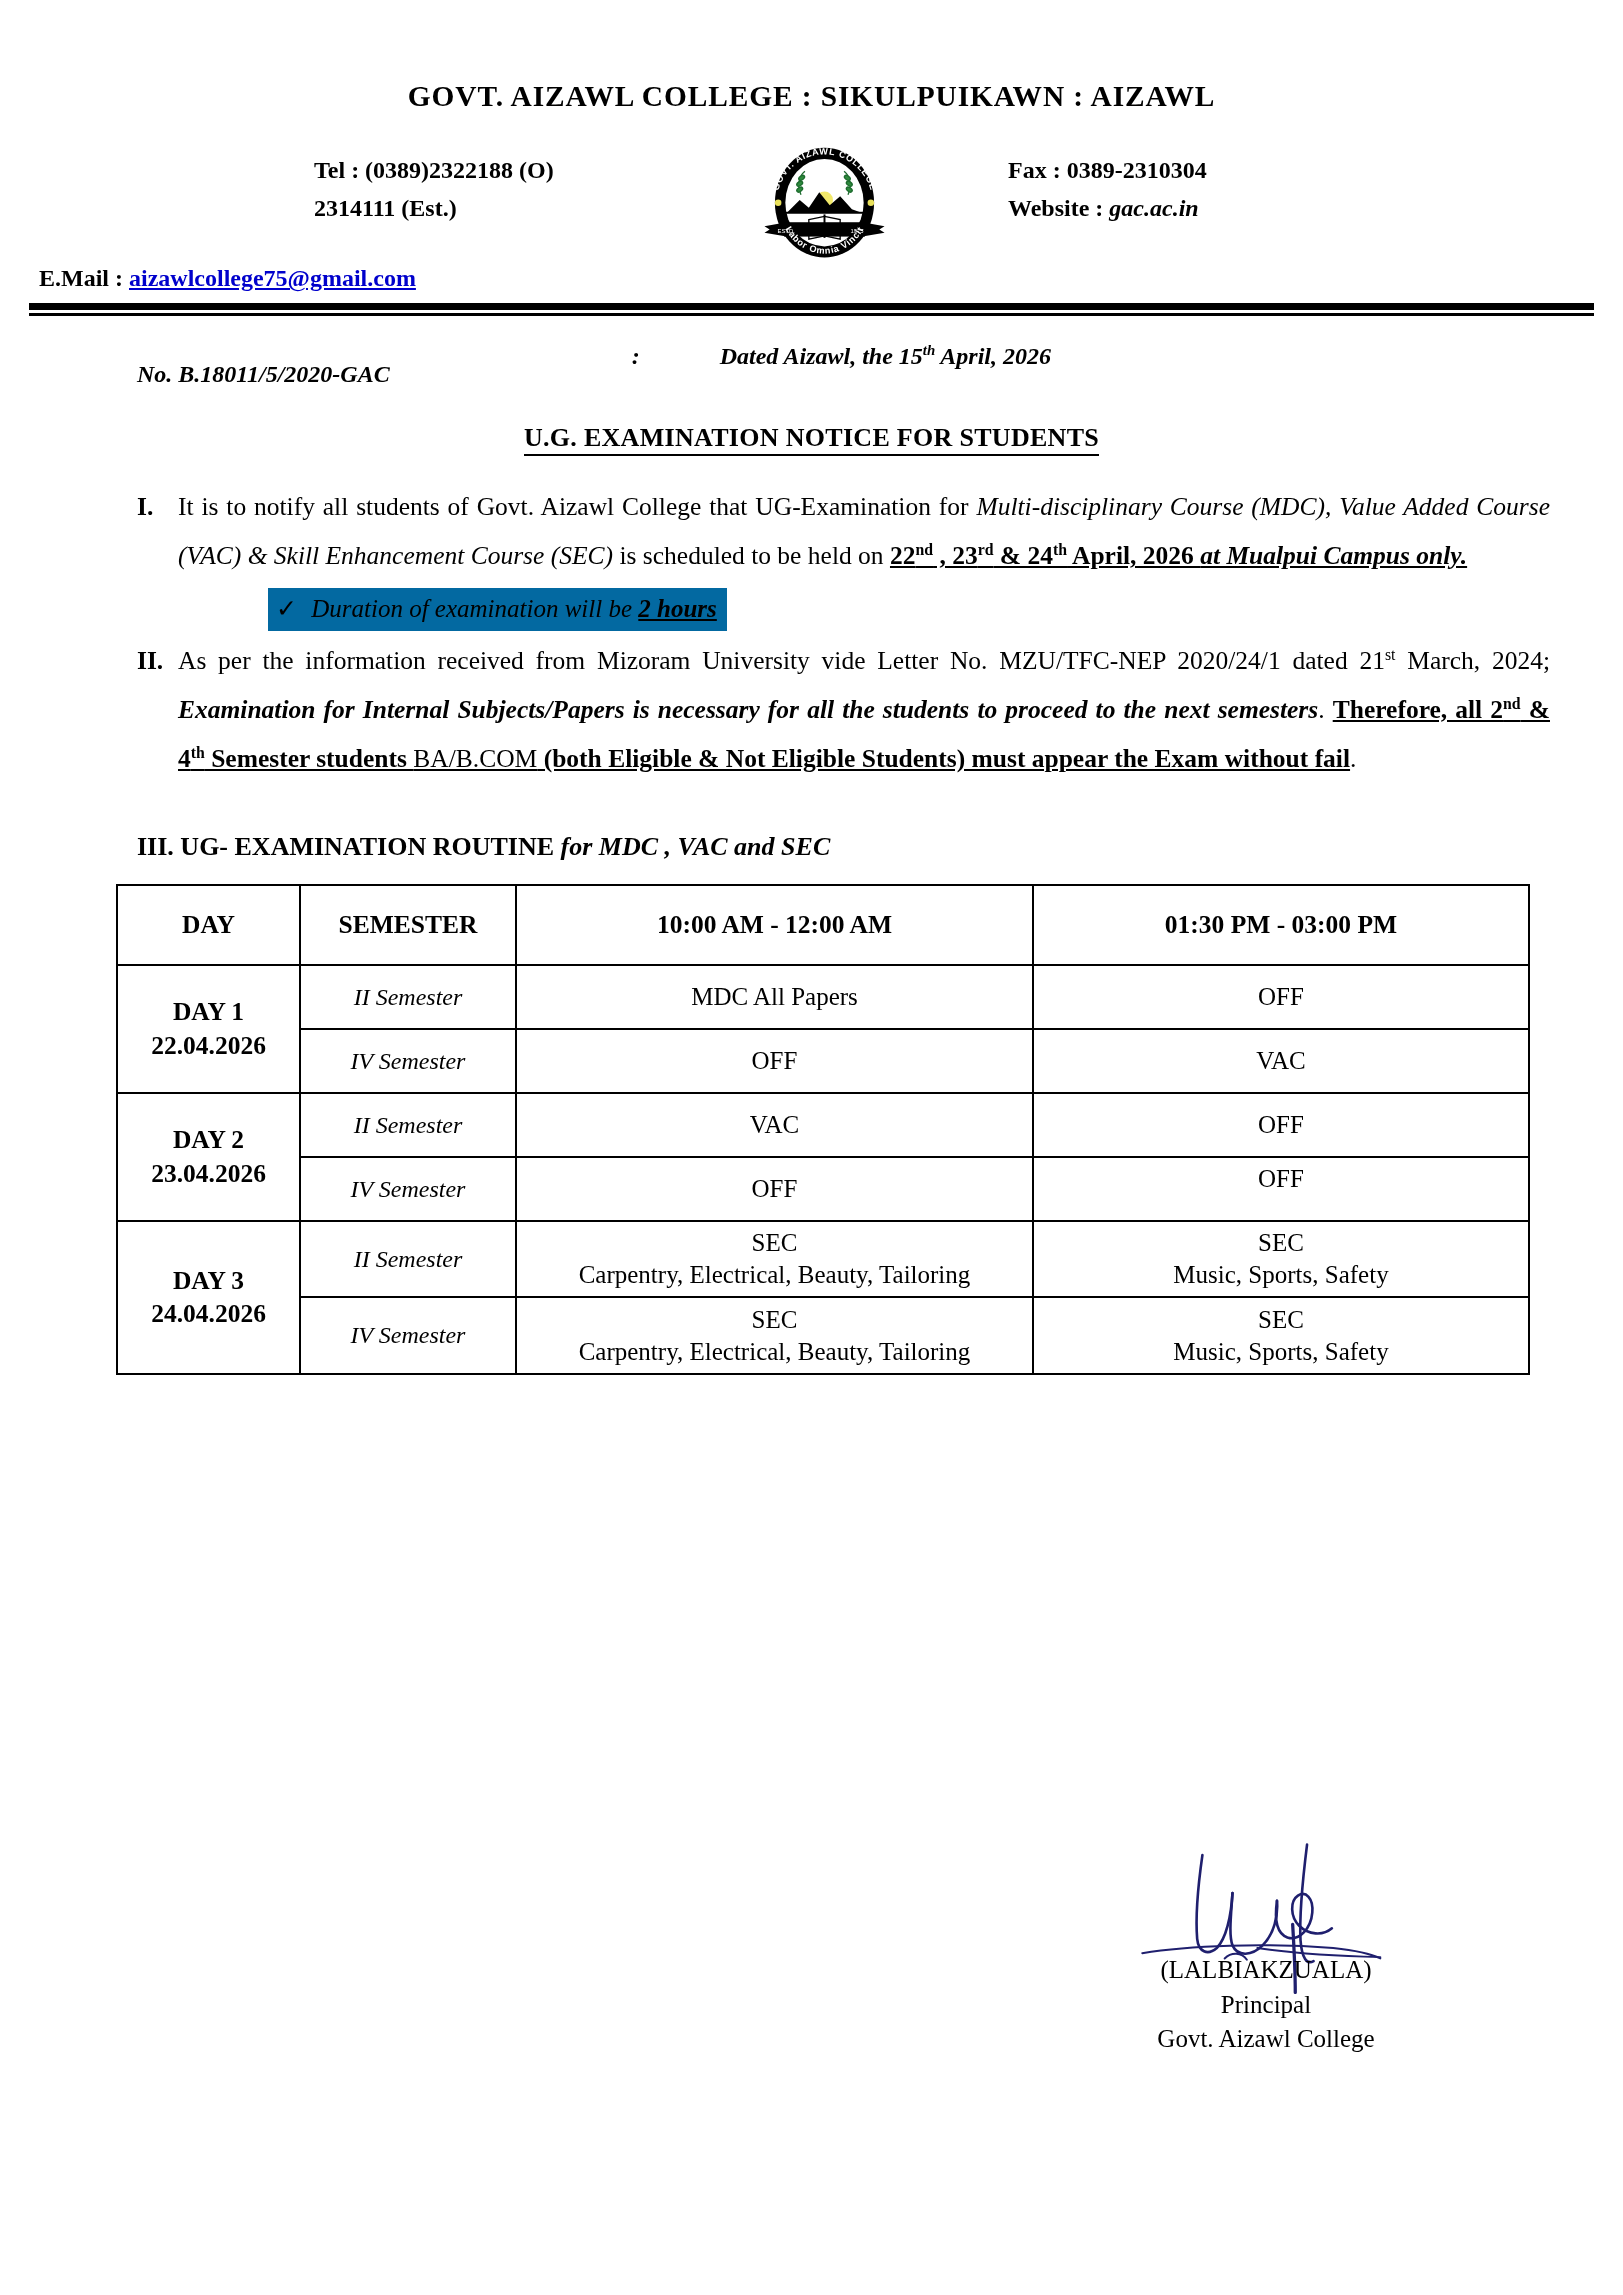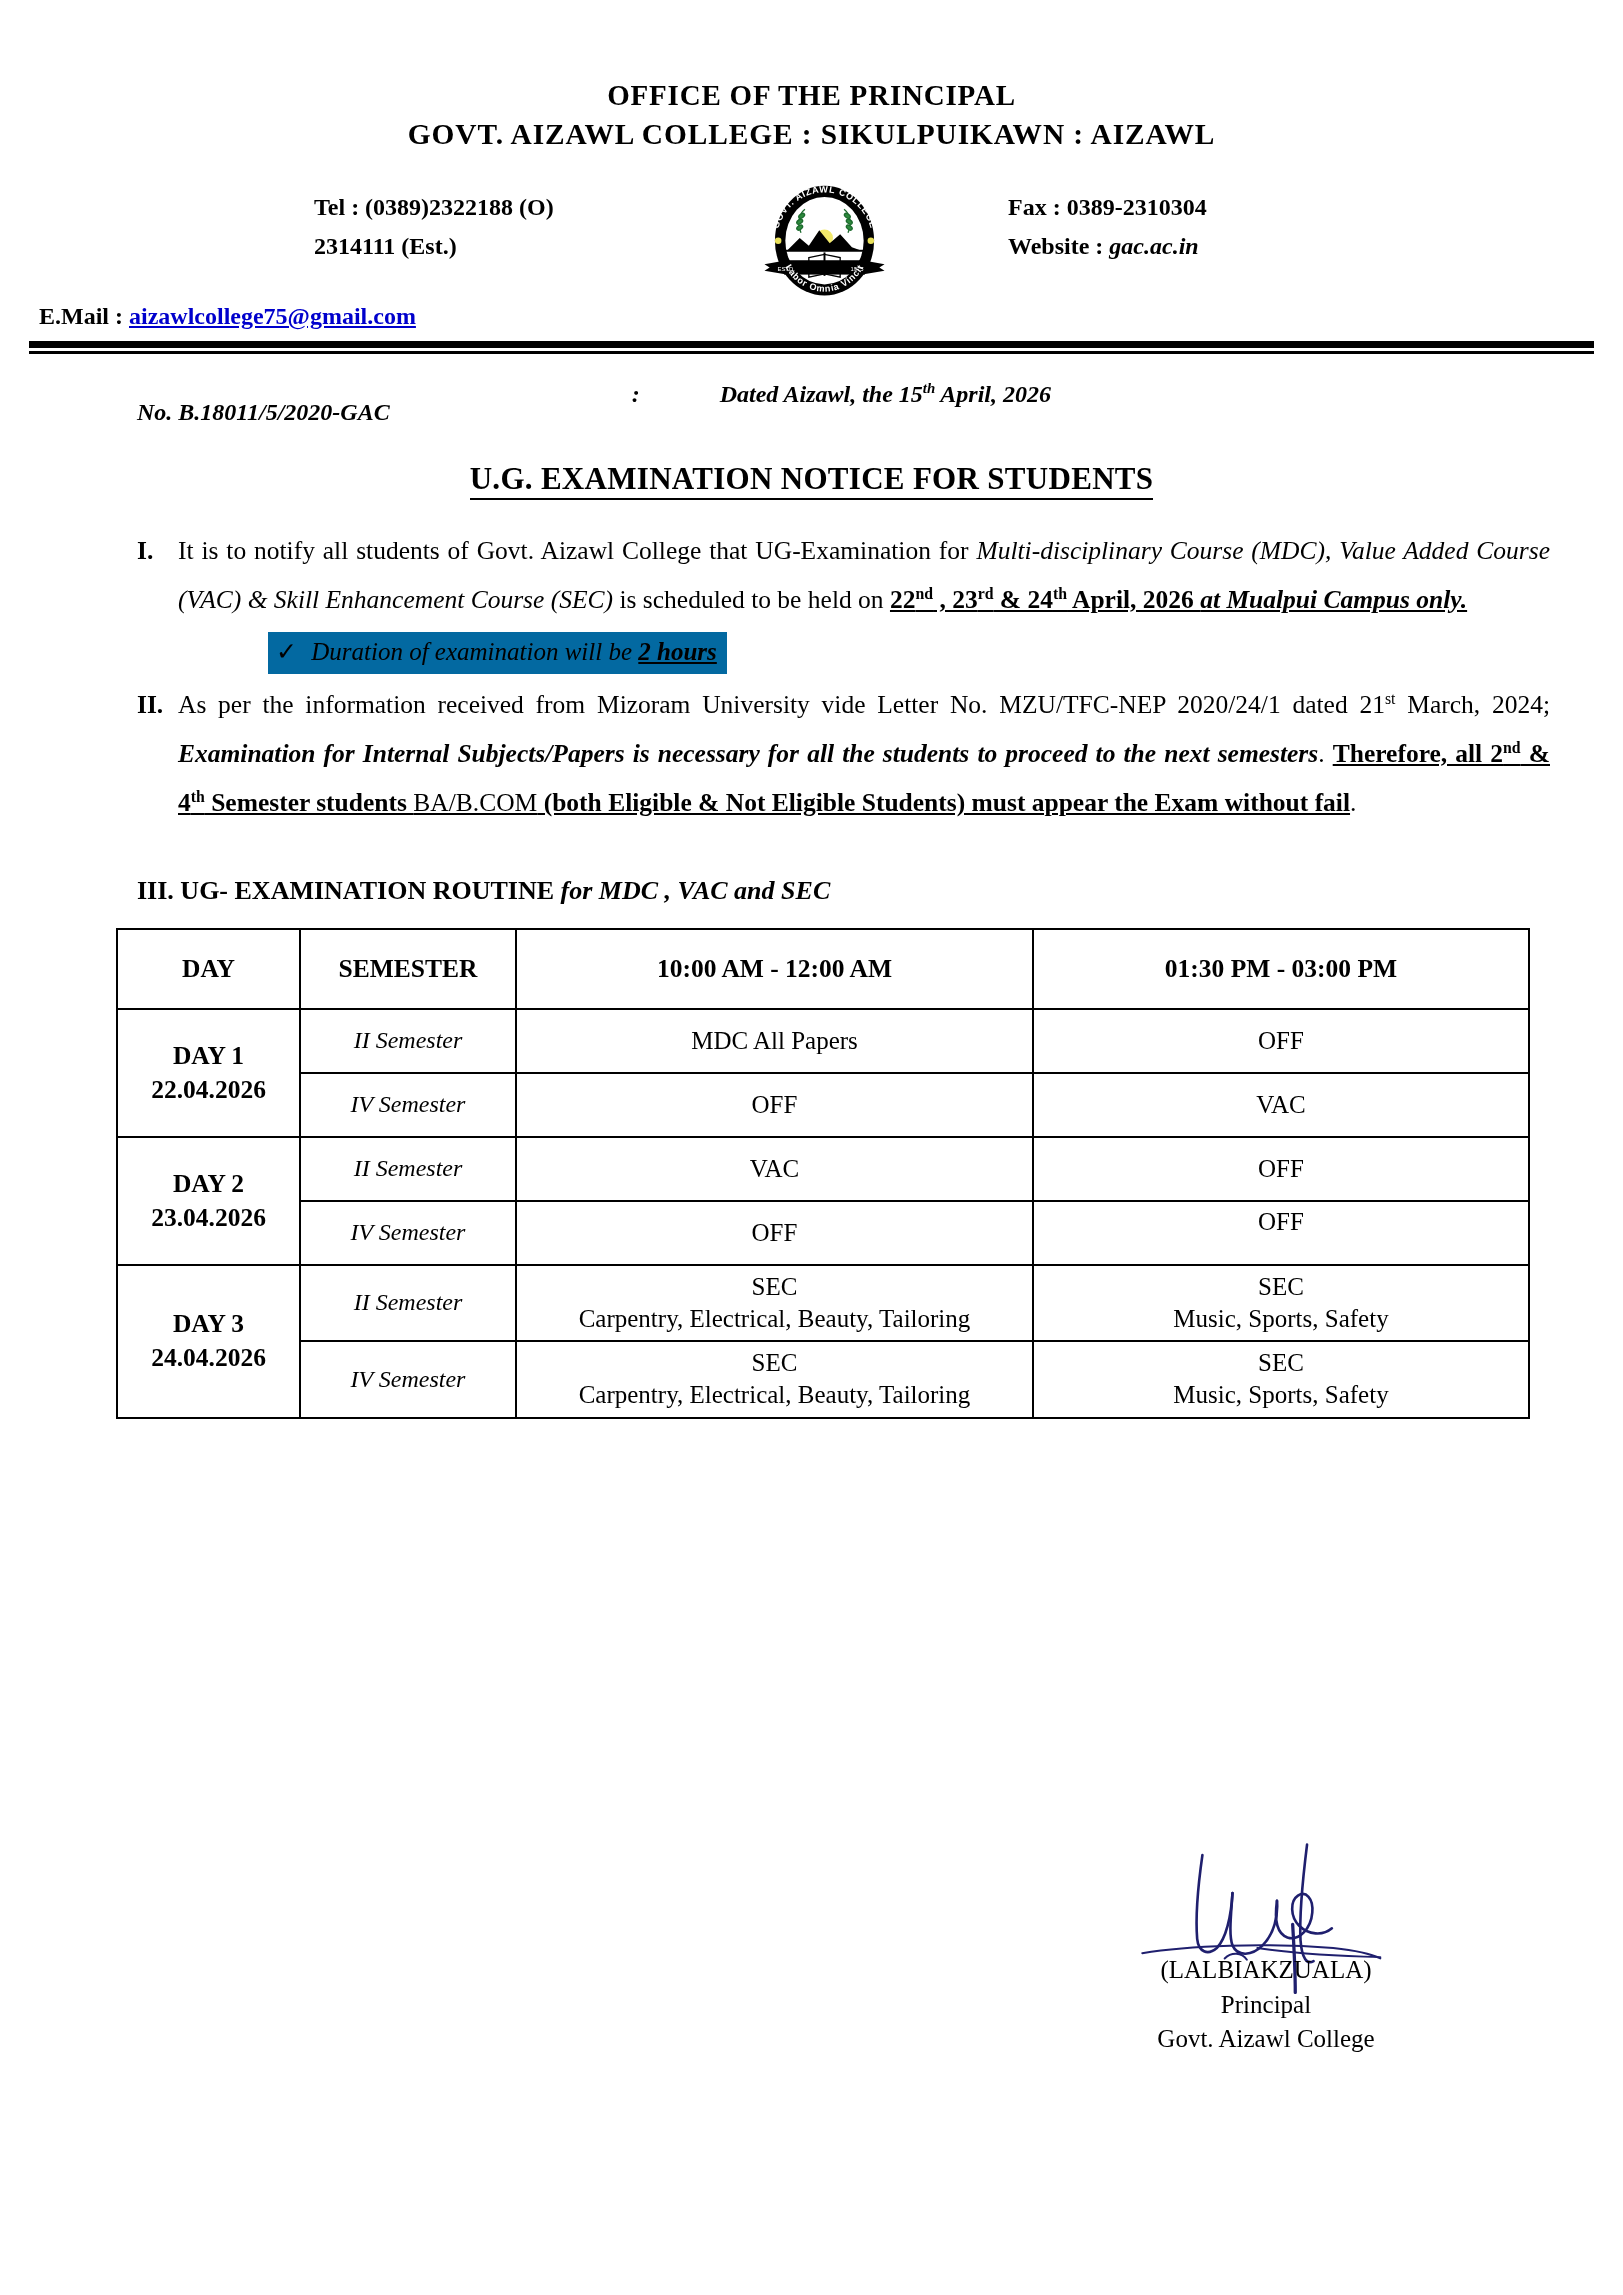--- a/index.html
+++ b/index.html
@@ -86,21 +86,21 @@
   }
   .ref-no { flex: 0 0 auto; margin-top: 18px; }
   .ref-colon { flex: 0 0 auto; margin-left: 242px; }
   .ref-date { margin-left: 80px; }
 
   sup.ord { font-size: 0.62em; vertical-align: super; line-height: 0; }
 
   
   .doc-title {
     text-align: center;
-    font-size: 31px;
+    font-size: 26px;
     font-weight: bold;
     margin-top: 35px;
     letter-spacing: 0.3px;
   }
   .doc-title span { border-bottom: 2.6px solid #000; padding-bottom: 2px; }
 
   
   .body-area { margin: 30px 73px 0 137px; }
 
   .para {
@@ -199,21 +199,20 @@
   }
   .sign-role { font-size: 25px; margin-top: 6.5px; }
   .sign-org  { font-size: 25px; margin-top: 6.5px; }
 </style>
 </head>
 <body>
 
 <div class="page">
 
   <div class="letterhead">
-    <div class="lh-line">OFFICE OF THE PRINCIPAL</div>
     <div class="lh-line l3">GOVT. AIZAWL COLLEGE : SIKULPUIKAWN : AIZAWL</div>
   </div>
 
   <div class="contact-wrap">
     <div class="contact-col left">
       <div>Tel  : (0389)2322188 (O)</div>
       <div>2314111 (Est.)</div>
     </div>
 
     <div class="seal">

